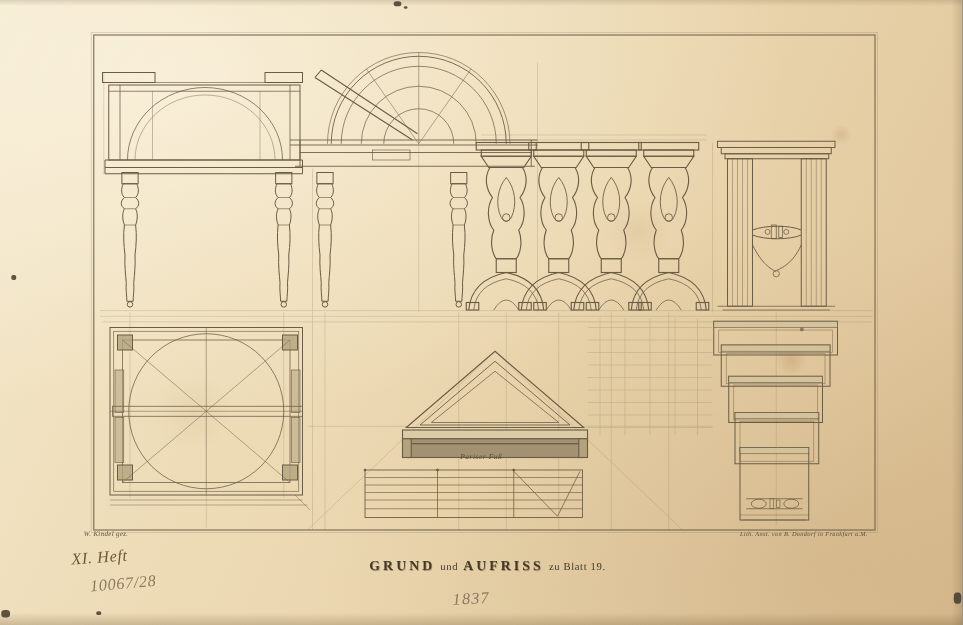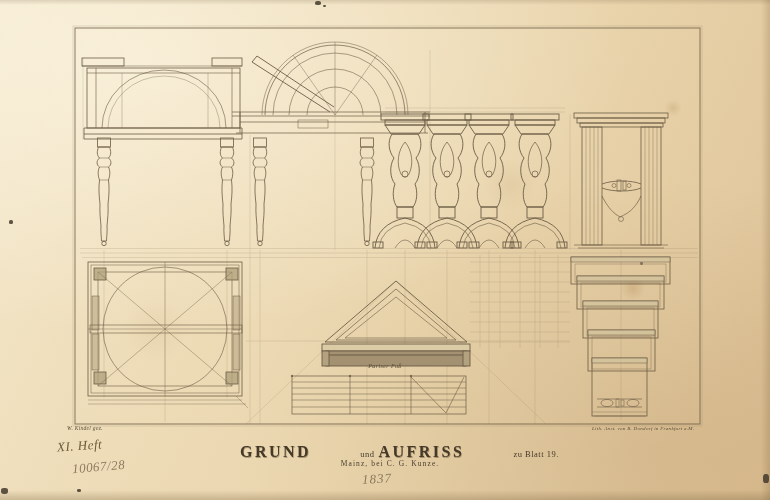--- a/index.html
+++ b/index.html
@@ -16,23 +16,23 @@
     background:linear-gradient(to top, rgba(110,85,50,.28), rgba(110,85,50,0));}
   .edge-r{position:absolute;right:0;top:0;width:9px;height:100%;
     background:linear-gradient(to left, rgba(110,85,50,.22), rgba(110,85,50,0));}
   .edge-t{position:absolute;left:0;top:0;width:100%;height:5px;
     background:linear-gradient(to bottom, rgba(100,80,50,.18), rgba(100,80,50,0));}
   .stain{position:absolute;border-radius:50%;pointer-events:none;}
   .speck{position:absolute;background:#43392c;border-radius:40%;opacity:.85;}
   svg{position:absolute;left:0;top:0;}
   .txt{position:absolute;white-space:nowrap;}
   .credit{font-size:5.5px;font-style:italic;letter-spacing:.3px;color:#5a4d3a;}
-  .title-big{font-weight:bold;font-size:16px;letter-spacing:2.5px;color:#453a29;
+  .title-big{font-weight:bold;font-size:11px;letter-spacing:2.5px;color:#453a29;
     text-shadow:.6px .6px 0 rgba(90,70,40,.45);}
-  .title-small{font-size:8.5px;letter-spacing:.5px;color:#453a29;margin-left:45px;}
+  .title-small{font-size:8.5px;letter-spacing:.5px;color:#453a29;}
   .imprint{font-size:7.5px;letter-spacing:1.1px;color:#4a3f2e;}
   .scale-label{font-size:6px;font-style:italic;letter-spacing:.4px;color:#5a4d3a;}
   .hand-ink{font-size:13px;font-style:italic;color:#6e5a39;letter-spacing:.5px;}
   .hand-pencil{font-size:13px;font-style:italic;color:#8a795d;letter-spacing:1px;}
   .ctr{text-align:center;}
 </style>
 </head>
 <body>
 
 <div id="sheet">
@@ -201,21 +201,20 @@
 
   <div class="txt credit" style="left:67px;top:425px;">W. Kindel gez.</div>
   <div class="txt credit" style="left:592px;top:426px;font-size:5px;">Lith. Anst. von B. Dondorf in Frankfurt a.M.</div>
 
   <div class="txt ctr" style="left:240px;top:443px;width:300px;">
     <span class="title-big">GRUND</span>
     <span class="title-small">und</span>
     <span class="title-big">AUFRISS</span>
     <span class="title-small">zu Blatt 19.</span>
   </div>
-  <div class="txt imprint ctr" style="left:240px;top:459px;width:300px;">Mainz, bei C. G. Kunze.</div>
 
   <div class="txt hand-ink" style="left:57px;top:438px;transform:rotate(-4deg);">XI. Heft</div>
   <div class="txt hand-ink" style="left:72px;top:459px;transform:rotate(-5deg);color:#8d7b5e;">10067/28</div>
   <div class="txt hand-pencil" style="left:362px;top:471px;transform:rotate(-3deg);">1837</div>
 
   <div class="edge-b"></div>
   <div class="edge-r"></div>
   <div class="edge-t"></div>
   <div class="speck" style="left:315px;top:1px;width:6px;height:4px;"></div>
   <div class="speck" style="left:323px;top:5px;width:3px;height:2px;"></div>

